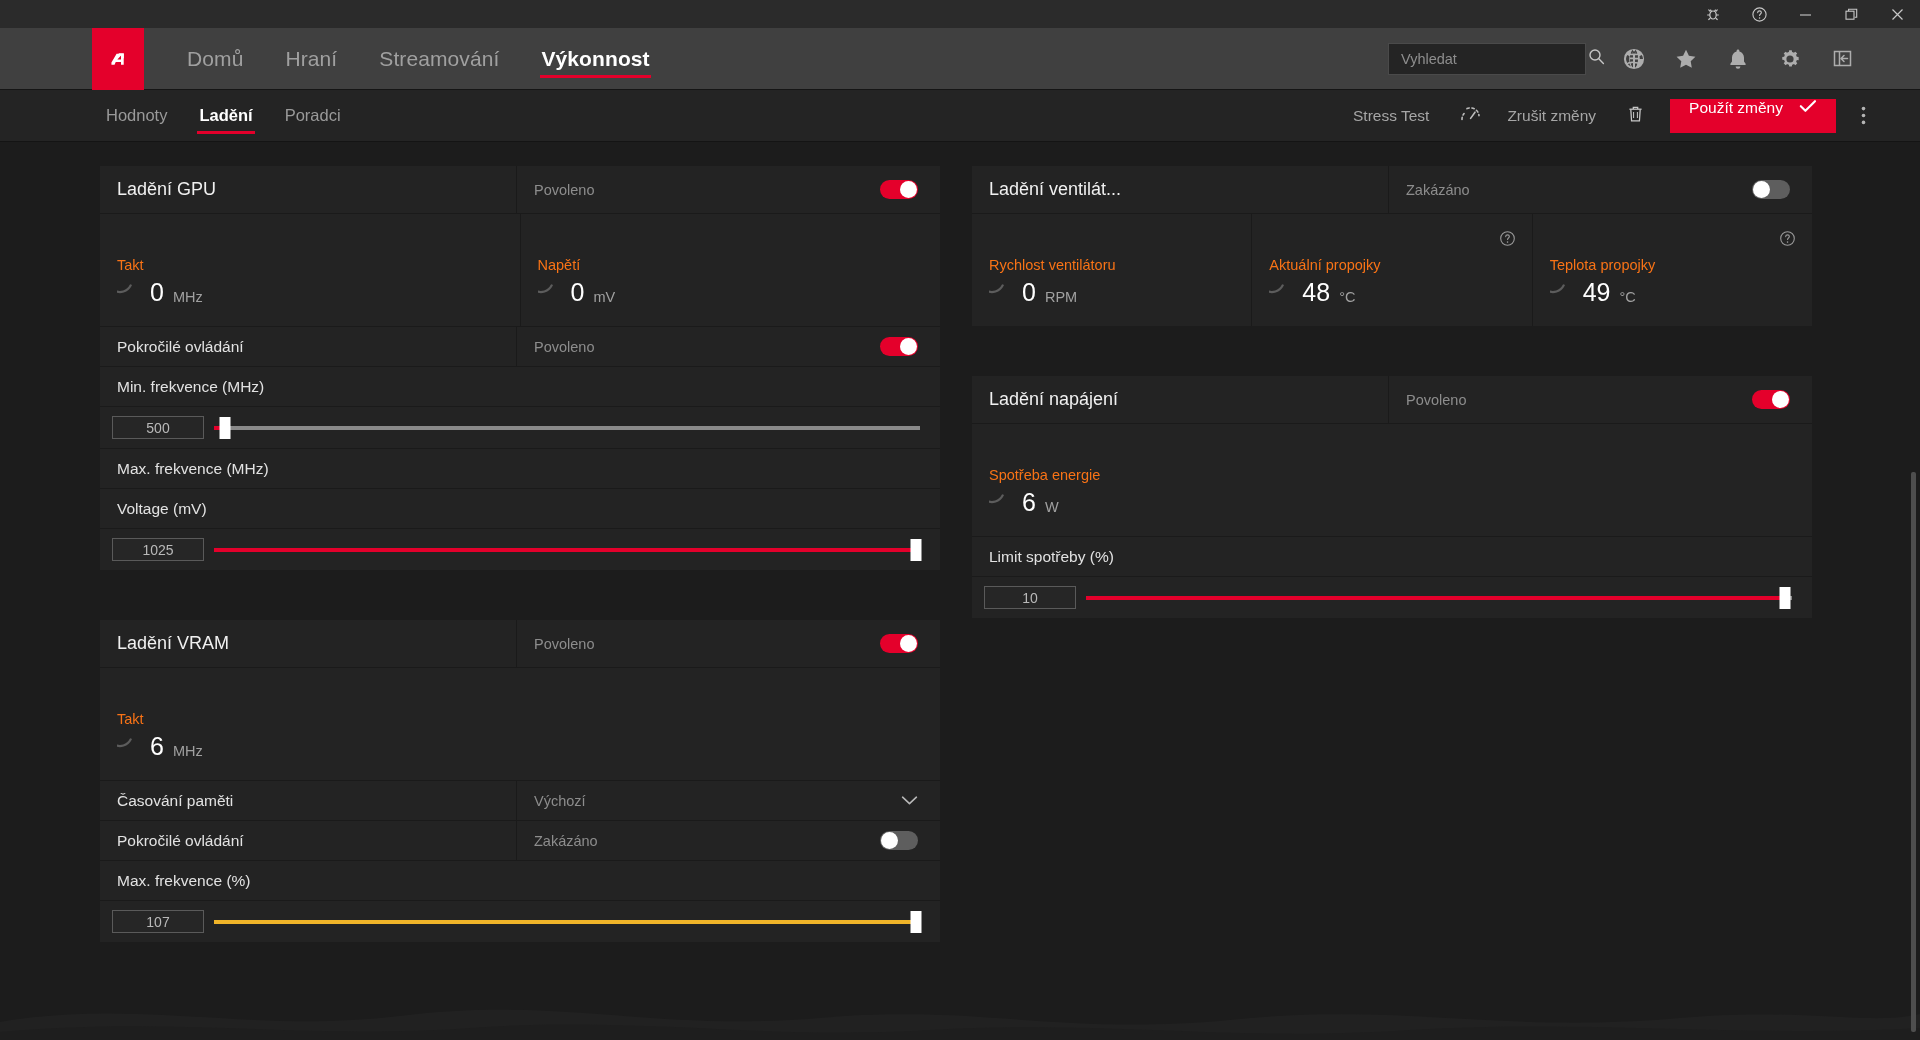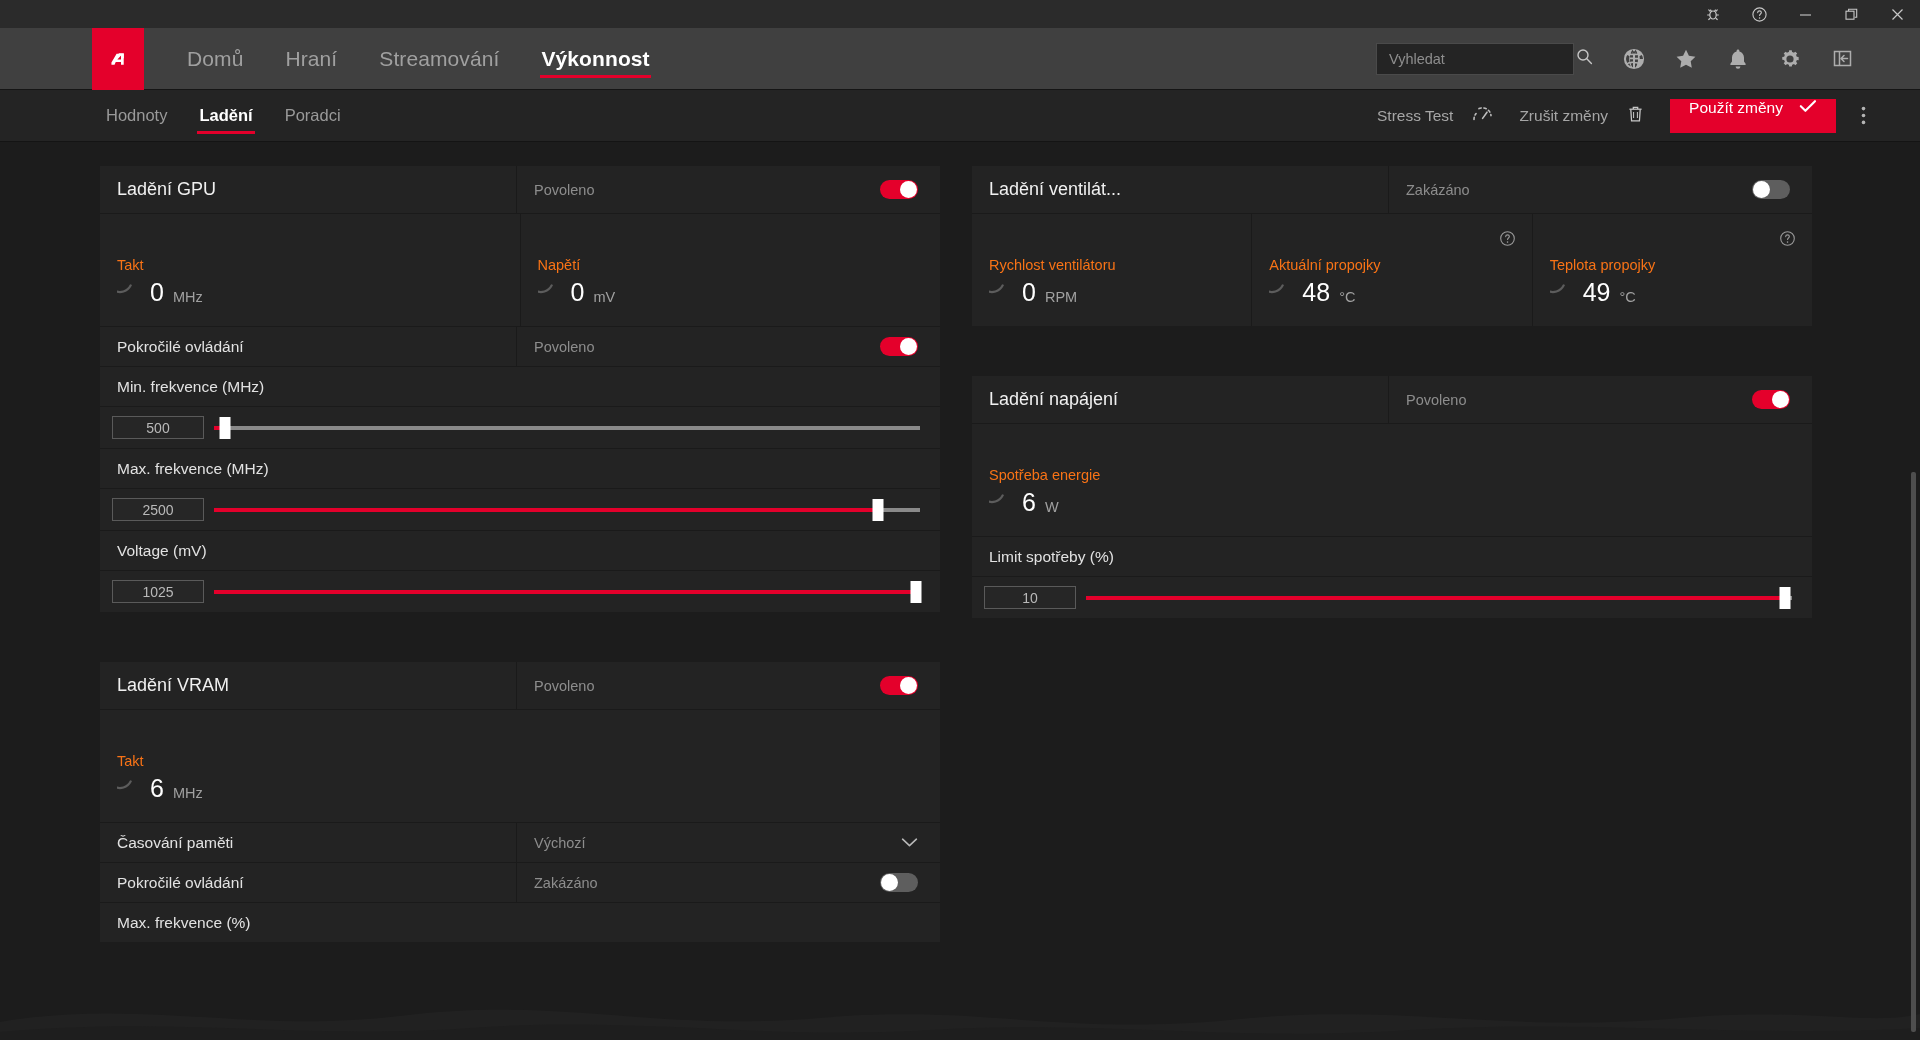--- a/index.html
+++ b/index.html
@@ -58,21 +58,21 @@
   .nav-right {
     margin-left: auto; display: flex; align-items: center;
     padding-right: 52px; gap: 0px;
   }
   #search-box {
     width: 198px; height: 32px;
     background: #242424;
     border: 1px solid #4a4a4a;
     display: flex; align-items: center;
     padding: 0 9px 0 12px;
-    margin-right: 34px;
+    margin-right: 22px;
   }
   #search-input {
     flex: 1; background: transparent; border: none; outline: none;
     color: #cfcfcf; font-size: 14.5px;
     font-family: "Liberation Sans", sans-serif;
   }
   #search-input::placeholder { color: #8e8e8e; }
   .nav-icon {
     width: 42px; height: 42px;
     display: flex; align-items: center; justify-content: center;
@@ -95,21 +95,21 @@
   .subtab:first-child { padding-left: 14px; }
   .subtab.active { color: #fff; font-weight: 700; }
   .subtab.active::after {
     content: ""; position: absolute;
     left: 14px; right: 14px; bottom: 8px; height: 3px; background: #e4002b;
   }
   .subnav-right {
     margin-left: auto; display: flex; align-items: center; padding-right: 40px;
   }
   .action {
-    display: flex; align-items: center; gap: 19px;
+    display: flex; align-items: center; gap: 31px;
     color: #a6a6a6; font-size: 15.5px; margin-right: 26px;
   }
   #apply-btn {
     background: #e4002b; color: #fff;
     height: 34px; display: flex; gap: 16px;
     padding: 0 19px; font-size: 15.5px; margin-right: 10px;
   }
   #kebab-btn {
     width: 34px; height: 34px; display: flex; align-items: center; justify-content: center;
     color: #b4b4b4;
@@ -425,28 +425,20 @@
       <div class="slider-row">
         <div class="val-box">500</div>
         <div class="sl-wrap">
           <div class="sl-track"></div>
           <div class="sl-fill" style="width:1.5%;background:#e4002b"></div>
           <div class="sl-thumb" style="left:1.5%"></div>
         </div>
       </div>
 
       <div class="row-label">Max. frekvence (MHz)</div>
-      <div class="slider-row">
-        <div class="val-box">2500</div>
-        <div class="sl-wrap">
-          <div class="sl-track"></div>
-          <div class="sl-fill" style="width:94%;background:#e4002b"></div>
-          <div class="sl-thumb" style="left:94%"></div>
-        </div>
-      </div>
 
       <div class="row-label">Voltage (mV)</div>
       <div class="slider-row">
         <div class="val-box">1025</div>
         <div class="sl-wrap">
           <div class="sl-track"></div>
           <div class="sl-fill" style="width:99.5%;background:#e4002b"></div>
           <div class="sl-thumb" style="left:99.5%"></div>
         </div>
       </div>
@@ -493,20 +485,28 @@
         <div class="rl">Pokročilé ovládání</div>
         <div class="rr">
           <span>Zakázáno</span>
           <span class="toggle off">
               <span class="knob"></span>
             </span>
         </div>
       </div>
 
       <div class="row-label">Max. frekvence (%)</div>
+      <div class="slider-row">
+        <div class="val-box">107</div>
+        <div class="sl-wrap">
+          <div class="sl-track"></div>
+          <div class="sl-fill" style="width:99.5%;background:#f0b429"></div>
+          <div class="sl-thumb" style="left:99.5%"></div>
+        </div>
+      </div>
     </div>
   </div>
 
   <div class="col-right">
 
     <div class="panel">
       <div class="p-head">
         <div class="p-head-title">Ladění ventilát...</div>
         <div class="p-head-ctl">
           <span class="state">Zakázáno</span>

